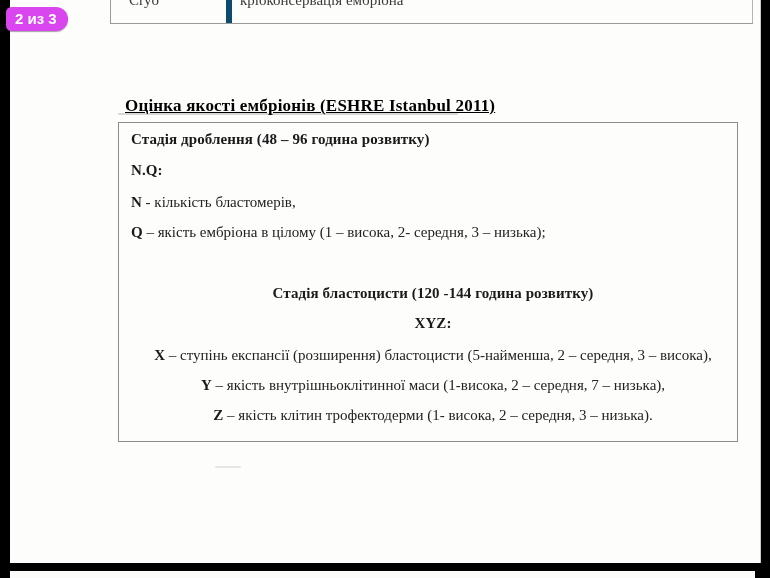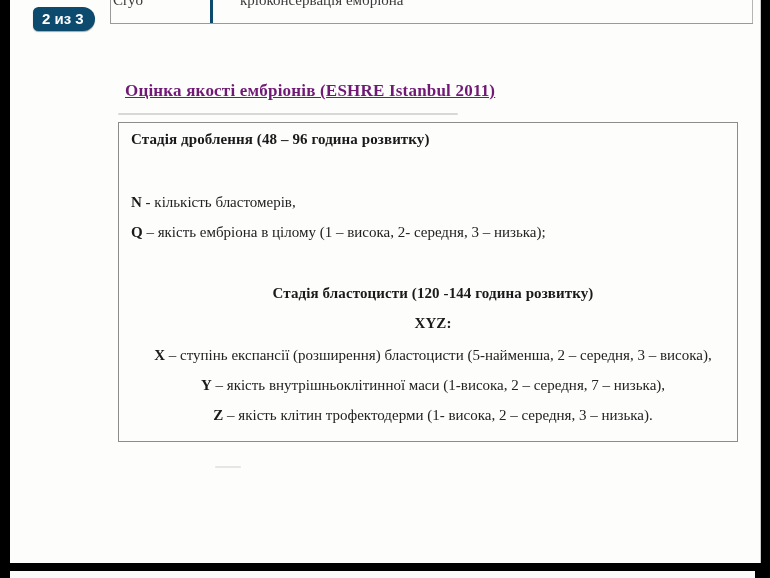--- a/index.html
+++ b/index.html
@@ -12,43 +12,42 @@
     position:absolute;left:10px;top:0;width:750px;height:563px;
     background:#fdfdfc;border-right:1px solid #c9c9c9;
   }
   .page2{
     position:absolute;left:10px;top:571px;width:745px;height:7px;
     background:#fbfbfa;
   }
   
   .badge{
     position:absolute;left:6px;top:7px;height:24px;line-height:24px;
-    padding:0 11px 0 9px;background:#0c4a6e;color:#fff;
+    padding:0 11px 0 9px;background:#d946ef;color:#fff;
     font-family:"Liberation Sans","DejaVu Sans",sans-serif;
     font-size:15px;font-weight:bold;border-radius:6px 13px 13px 6px;
     box-shadow:0 1px 1px rgba(0,0,0,.35);
     z-index:5;
-    margin-left:27px;
   }
   
   .tablefrag{
     position:absolute;left:100px;top:0;width:643px;height:23px;
     border-bottom:1px solid #9a9a9a;
   }
   .tablefrag .cell{
     position:absolute;top:0;bottom:0;overflow:hidden;
     color:#3a3a3a;font-size:15px;
   }
   .tablefrag .cell span{display:block;margin-top:-8px;white-space:nowrap;}
-  .cell.c-left{left:0;width:97px;border-left:1px solid #9a9a9a;border-right:3px solid #0c4a6e;padding-left:2px;}
+  .cell.c-left{left:0;width:97px;border-left:1px solid #9a9a9a;border-right:6px solid #0c4a6e;padding-left:18px;}
   .cell.c-right{left:108px;right:0;border-right:1px solid #b5b5b5;padding-left:22px;}
   
   .title{
-    position:absolute;left:115px;top:81px;margin:0;
-    font-size:17px;font-weight:bold;color:#701a75;
+    position:absolute;left:115px;top:96px;margin:0;
+    font-size:17px;font-weight:bold;color:#000000;
     text-decoration:underline;letter-spacing:.2px;white-space:nowrap;
   }
   
   .box{
     position:absolute;left:108px;top:122px;width:603px;height:318px;
     border:1px solid #8c8c8c;background:transparent;padding-left:15px;
   }
   .ln{
     position:absolute;left:12px;right:6px;
     font-size:15px;color:#222;white-space:pre-wrap;
@@ -78,20 +77,21 @@
     </div>
 
     <div class="noise" style="left:108px;top:113px;width:340px;height:2px;"></div>
     <div class="noise" style="left:205px;top:466px;width:26px;height:2px;opacity:.35;"></div>
 
     <h1 class="title">Оцінка якості ембріонів (ESHRE Istanbul 2011)</h1>
 
     <div class="box">
 
       <div class="ln h" style="top:8px">Стадія дроблення (48 – 96 година розвитку)</div>
+      <div class="ln h" style="top:39px">N.Q:</div>
 
       <div class="ln" style="top:71px"><b>N</b><span> - кількість бластомерів,</span></div>
 
       <div class="ln" style="top:101px"><b>Q</b><span> – якість ембріона в цілому (1 – висока, 2- середня, 3 – низька);</span></div>
 
       <div class="ln h ind" style="top:162px">Стадія бластоцисти (120 -144 година розвитку)</div>
       <div class="ln h ind" style="top:192px">XYZ:</div>
 
       <div class="ln ind" style="top:224px"><b>X</b><span> – ступінь експансії (розширення) бластоцисти (5-найменша, 2 – середня, 3 – висока),</span></div>
 

